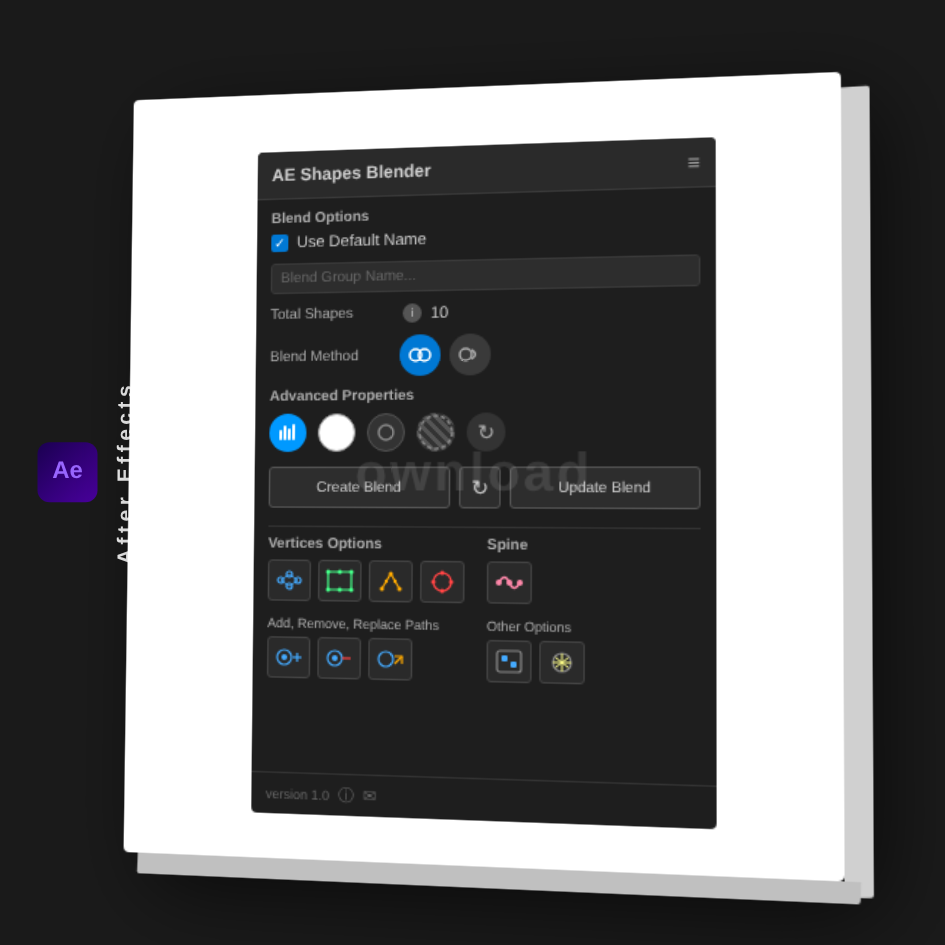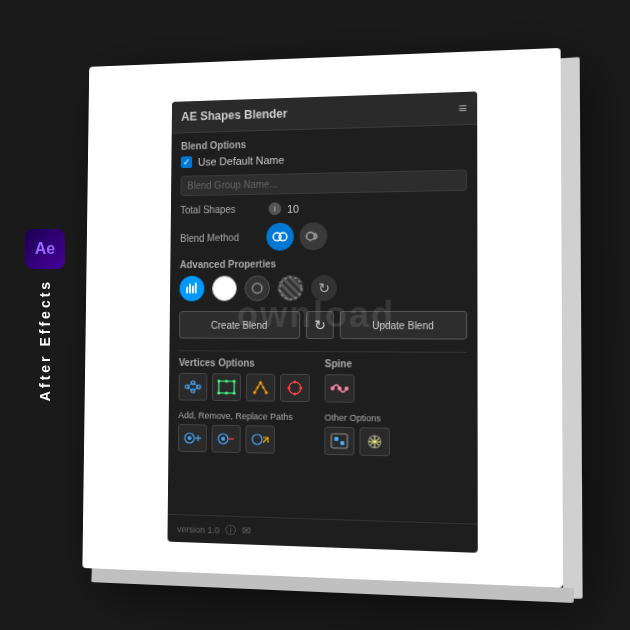--- a/index.html
+++ b/index.html
@@ -379,21 +379,21 @@
       font-size: 11px;
     }
 
     
     .ae-logo-section {
       position: absolute;
       left: 25px;
       top: 50%;
       transform: translateY(-50%);
       display: flex;
-      flex-direction: column;
+      flex-direction: row;
       align-items: center;
       gap: 10px;
     }
 
     .ae-badge {
       width: 40px;
       height: 40px;
       background: linear-gradient(135deg, #1a0050, #4a00a0);
       border-radius: 8px;
       display: flex;

